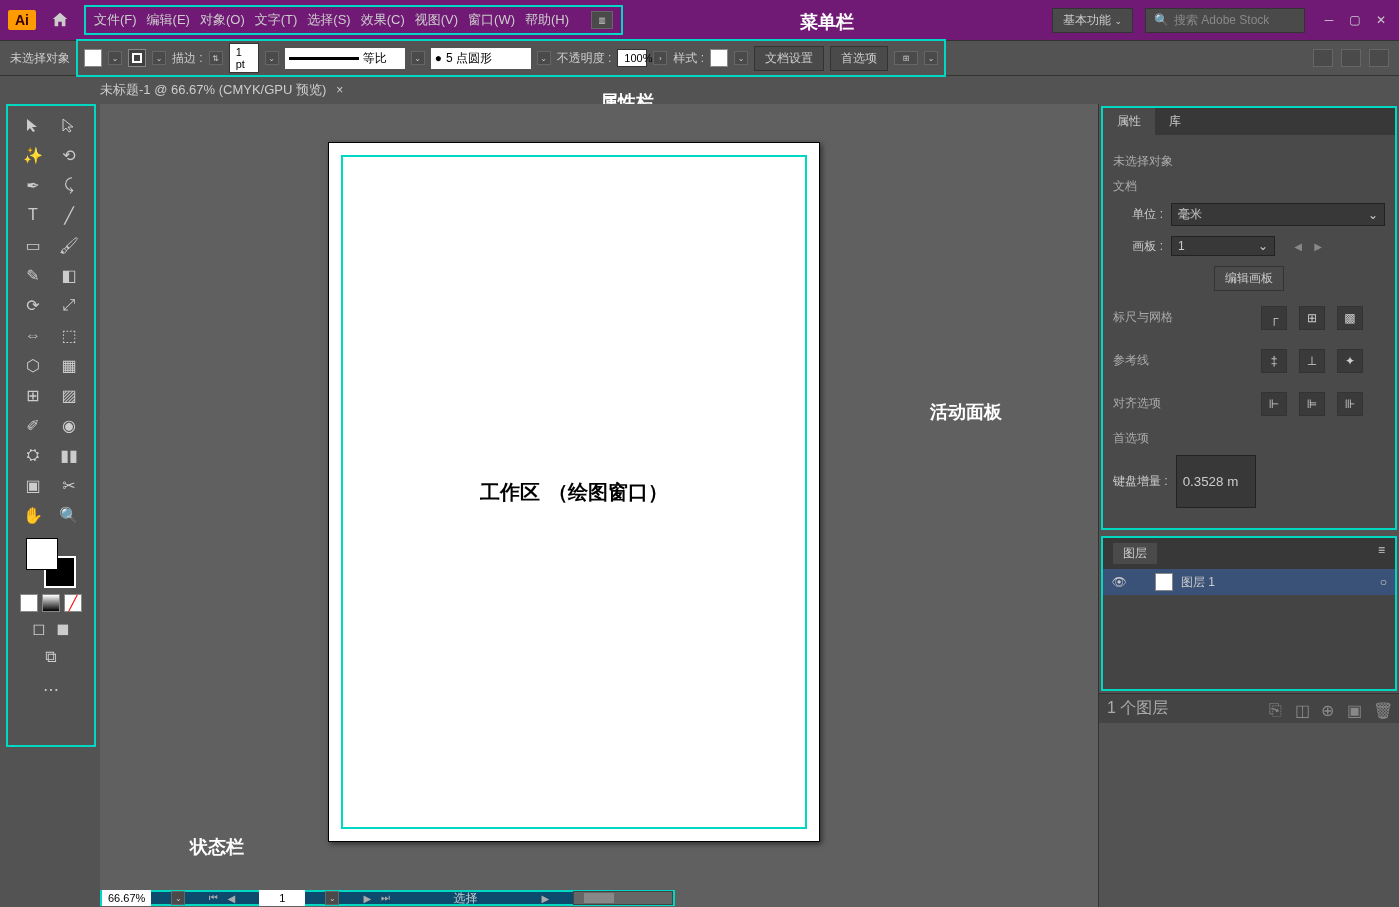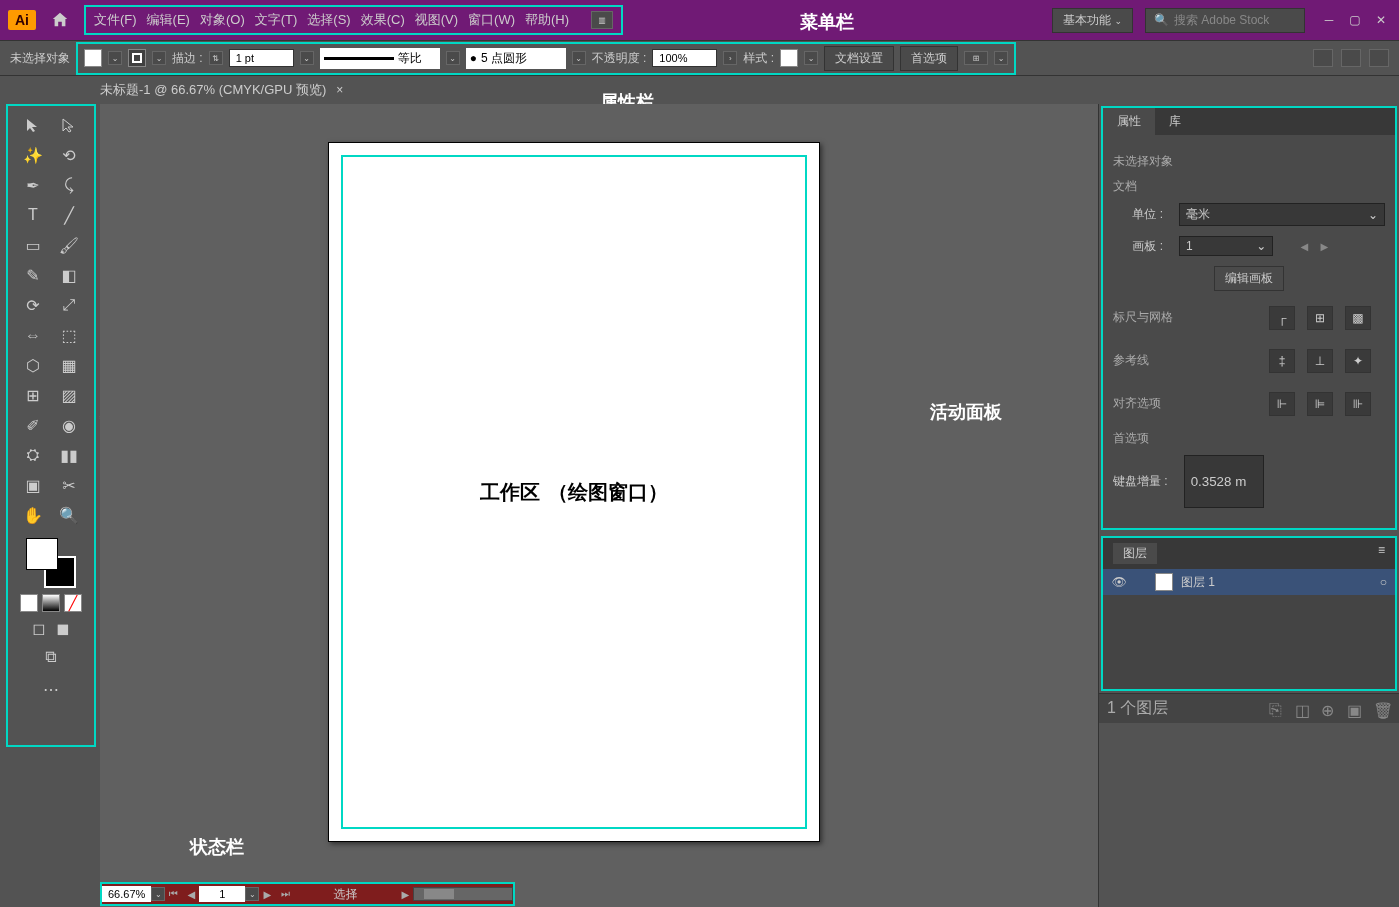--- a/index.html
+++ b/index.html
@@ -15,21 +15,21 @@
 .win-controls { display: flex; gap: 6px; margin-left: 10px; }
 .win-btn { width: 20px; height: 18px; display: flex; align-items: center; justify-content: center; cursor: pointer; color: #ccc; }
 
 .control-bar { height: 36px; background: #535353; border-top: 1px solid #333; border-bottom: 1px solid #333; display: flex; align-items: center; padding: 0 10px; gap: 6px; }
 .cb-label { color: #ccc; font-size: 12px; }
 .cb-group { border: 2px solid #00d8c4; padding: 2px 6px; display: flex; align-items: center; gap: 6px; }
 .swatch { width: 18px; height: 18px; border: 1px solid #888; display: inline-block; background: #fff; }
 .swatch.stroke { background: #404040; position: relative; }
 .swatch.stroke::after { content: ''; position: absolute; inset: 3px; border: 2px solid #fff; }
 .dd-arrow { width: 14px; height: 14px; border: 1px solid #666; display: inline-flex; align-items: center; justify-content: center; font-size: 8px; cursor: pointer; background: #4a4a4a; }
-.num-input { background: #fff; color: #000; padding: 2px 6px; width: 65px; font-size: 11px; border: 1px solid #333; }
+.num-input { background: #fff; color: #000; padding: 2px 6px; width: 30px; font-size: 11px; border: 1px solid #333; }
 .stroke-line { width: 70px; height: 3px; background: #000; display: inline-block; }
 .stroke-preview { background: #fff; padding: 2px 4px; display: flex; align-items: center; gap: 4px; color: #000; width: 120px; }
 .brush-preview { background: #fff; padding: 2px 4px; display: flex; align-items: center; gap: 4px; color: #000; width: 100px; }
 .btn-box { border: 1px solid #333; padding: 3px 10px; background: #4a4a4a; cursor: pointer; }
 .style-swatch { width: 18px; height: 18px; border: 1px solid #888; background: #fff; display: inline-block; }
 .right-icons { display: flex; gap: 8px; margin-left: auto; }
 .ri-btn { width: 20px; height: 18px; border: 1px solid #666; cursor: pointer; background: #4a4a4a; }
 
 .doc-tab { height: 28px; background: #535353; display: flex; align-items: center; padding-left: 100px; }
 .tab-label { color: #ccc; font-size: 13px; margin-right: 10px; }
@@ -45,36 +45,36 @@
 .fg-bg { position: relative; width: 50px; height: 50px; }
 .fg { position: absolute; width: 32px; height: 32px; background: #fff; border: 1px solid #000; top: 0; left: 0; }
 .bg { position: absolute; width: 32px; height: 32px; background: #000; border: 2px solid #fff; bottom: 0; right: 0; }
 .mini-sw-row { display: flex; gap: 4px; }
 .mini-sw { width: 18px; height: 18px; border: 1px solid #888; }
 
 .canvas-area { flex: 1; background: #606060; position: relative; overflow: hidden; border-right: 1px solid #333; }
 .artboard { position: absolute; top: 38px; left: 228px; width: 492px; height: 700px; background: #fff; box-shadow: 2px 2px 5px rgba(0,0,0,0.5); border: 1px solid #000; }
 .artboard-inner { position: absolute; inset: 12px; border: 2px solid #00d8c4; display: flex; flex-direction: row; align-items: center; justify-content: center; color: #000; font-size: 20px; font-weight: bold; gap: 8px; }
 
-.status-bar { position: absolute; bottom: 1px; left: 100px; height: 24px; display: flex; align-items: center; background: #7f1d1d; border: 2px solid #00d8c4; gap: 0; }
+.status-bar { position: absolute; bottom: 1px; left: 100px; height: 16px; display: flex; align-items: center; background: #0c4a6e; border: 2px solid #00d8c4; gap: 20px; }
 .sb-zoom { background: #fff; color: #000; padding: 2px 6px; font-size: 11px; }
 .sb-nav { display: flex; gap: 2px; align-items: center; }
 .sb-navbtn { width: 16px; height: 16px; display: flex; align-items: center; justify-content: center; cursor: pointer; color: #aaa; font-size: 10px; }
 .sb-artboard { background: #fff; color: #000; padding: 2px 20px; font-size: 11px; }
 .sb-tool { color: #ccc; padding: 0 40px; }
 .sb-scroll { width: 100px; height: 14px; background: #666; border: 1px solid #444; position: relative; }
 .sb-scroll::after { content: ''; position: absolute; left: 10px; width: 30px; top: 1px; bottom: 1px; background: #888; }
 
 .right-panels { width: 300px; background: #535353; display: flex; flex-direction: column; }
 .panel { border: 2px solid #00d8c4; margin: 2px; background: #444; }
 .panel-tabs { display: flex; background: #383838; }
 .panel-tab { padding: 5px 14px; cursor: pointer; color: #ccc; }
 .panel-tab.active { background: #4a4a4a; }
 .panel-body { padding: 10px; background: #4a4a4a; color: #ccc; font-size: 12px; }
-.prop-row { display: flex; align-items: center; gap: 16px; margin-bottom: 10px; }
+.prop-row { display: flex; align-items: center; gap: 8px; margin-bottom: 10px; }
 .prop-label { width: 50px; text-align: right; }
 .prop-dd { flex: 1; background: #383838; border: 1px solid #222; padding: 2px 6px; display: flex; justify-content: space-between; align-items: center; cursor: pointer; }
 .section-label { color: #aaa; margin: 8px 0; }
 .icon-row { display: flex; gap: 12px; margin-left: 60px; }
 .icon-btn { width: 26px; height: 24px; display: flex; align-items: center; justify-content: center; cursor: pointer; border: 1px solid #333; background: #3a3a3a; }
 .prop-input { background: #383838; border: 1px solid #222; padding: 18px 6px; color: #ccc; width: 80px; }
 .layers-header { background: #383838; padding: 5px 10px; display: flex; justify-content: space-between; }
 .layer-row { display: flex; align-items: center; gap: 8px; padding: 4px 8px; background: #3a5278; color: #ccc; }
 .layer-thumb { width: 18px; height: 18px; background: #fff; border: 1px solid #888; }
 .layers-footer { padding: 4px 8px; border-top: 1px solid #333; display: flex; align-items: center; gap: 6px; font-size: 16px; color: #aaa; background: #444; }

